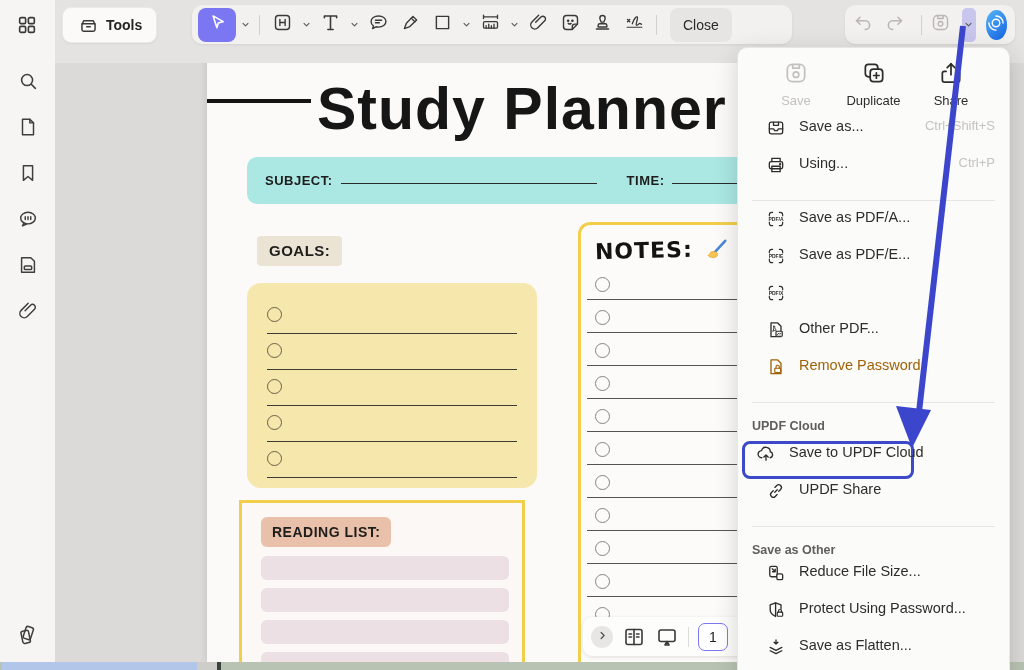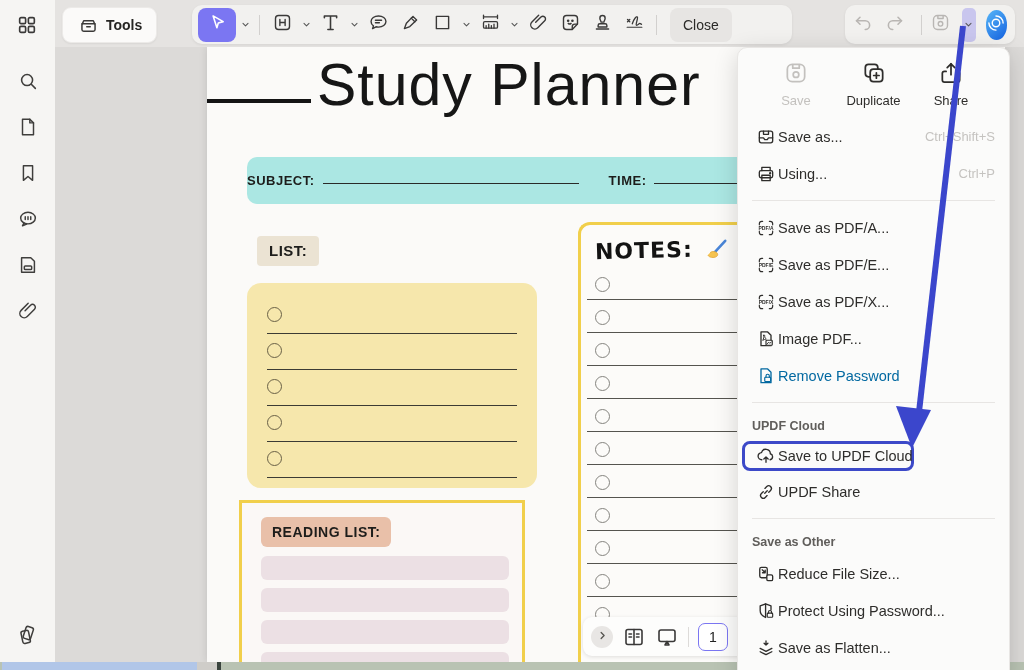--- a/index.html
+++ b/index.html
@@ -1,21 +1,21 @@
 <!DOCTYPE html>
 <html><head>
 <meta charset="utf-8">
 <style>
   * { margin:0; padding:0; box-sizing:border-box; }
   html,body { width:1024px; height:670px; }
   body { font-family:"Liberation Sans", sans-serif; background:#dcdad8; overflow:hidden; position:relative; }
   #app { position:absolute; inset:0; width:1024px; height:670px; overflow:hidden; }
 
   
-  .topbar { position:absolute; left:0; top:0; width:1024px; height:47px; background:#e5e3e1; z-index:30; }
+  .topbar { position:absolute; left:0; top:0; width:1024px; height:63px; background:#e5e3e1; z-index:30; }
   .tools-btn { position:absolute; left:62px; top:7px; height:36px; padding:0 14px; background:#fbfaf9; border:1px solid #eceae8; border-radius:9px; display:flex; align-items:center; gap:7px; box-shadow:0 1px 2px rgba(0,0,0,.06); cursor:pointer; }
   .tools-btn span.lbl { font-weight:700; font-size:14px; color:#262523; }
   .tb-group { position:absolute; top:5px; height:39px; background:#f2f1ef; border-radius:10px; display:flex; align-items:center; box-shadow:0 1px 3px rgba(0,0,0,.07); }
   .tb-center { left:192px; width:600px; padding:0 6px; gap:2px; }
   .tb-right { left:845px; width:170px; padding:0 8px; gap:10px; justify-content:space-between; }
   .tb-btn { width:30px; height:30px; border-radius:8px; display:flex; align-items:center; justify-content:center; color:#3a3938; }
   .tb-btn svg { width:21px; height:21px; }
   .tb-btn.sel { background:#7b76f2; color:#ffffff; width:38px; height:34px; }
   .tb-chev { width:14px; height:30px; display:flex; align-items:center; justify-content:center; color:#555; }
   .tb-chev svg { width:11px; height:11px; }
@@ -32,21 +32,21 @@
   .sb-icons { position:absolute; left:0; top:70px; width:55px; display:flex; flex-direction:column; align-items:center; gap:24px; }
   .sb-ic { width:22px; height:22px; color:#3f3e3c; cursor:pointer; }
   .sb-ic svg, .sb-grid svg { width:100%; height:100%; }
   .sb-bottom { position:absolute; left:16px; bottom:16px; width:23px; height:23px; color:#3f3e3c; cursor:pointer; }
   .sb-bottom svg { width:100%; height:100%; }
 
   
   .canvas { position:absolute; left:55px; top:47px; width:969px; height:615px; background:#dcdad8; z-index:1; }
   .page { position:absolute; left:207px; top:47px; width:798px; height:615px; background:#fbfaf8; z-index:2; box-shadow:0 0 8px rgba(0,0,0,.12); overflow:hidden; }
   .title-line { position:absolute; left:0; top:52px; width:104px; height:4px; background:#141414; }
-  .doc-title { position:absolute; left:110px; top:4px; font-size:59px; font-weight:400; letter-spacing:1px; color:#161616; white-space:nowrap; }
+  .doc-title { position:absolute; left:110px; top:28px; font-size:59px; font-weight:700; letter-spacing:1px; color:#161616; white-space:nowrap; }
   .subject-banner { position:absolute; left:40px; top:110px; width:540px; height:47px; background:#abe7e3; border-radius:10px; display:flex; align-items:center; }
   .doc-lbl { font-weight:700; font-size:13px; letter-spacing:.5px; color:#1d1d1b; }
   .sb-line { height:0; border-bottom:1.6px solid #2a2a28; }
   .goals-label { position:absolute; left:50px; top:189px; padding:6px 12px; background:#ebe3d3; border-radius:4px; }
   .goals-label .doc-lbl { font-size:15px; }
   .goals-card { position:absolute; left:40px; top:236px; width:290px; height:205px; background:#f6e7ac; border-radius:14px; padding:24px 20px 0 20px; }
   .gl-row { height:36px; position:relative; }
   .gl-row .circ { position:absolute; left:0; top:0; width:15px; height:15px; border:1.4px solid #6a6147; border-radius:50%; }
   .gl-row .ln { position:absolute; left:0; right:0; top:26px; border-bottom:1.5px solid #3c3b34; }
   .reading-box { position:absolute; left:32px; top:453px; width:286px; height:230px; background:#fbf8f6; border:3px solid #f1cf4b; }
@@ -71,30 +71,30 @@
   .page-num { width:30px; height:28px; border:1.6px solid #7b76f2; border-radius:7px; background:#fff; text-align:center; font-size:14px; color:#222; font-family:"Liberation Sans",sans-serif; }
 
   
   .menu { position:absolute; left:737px; top:47px; width:273px; height:640px; background:#fbfbfa; border:1px solid #e8e6e4; border-radius:10px; box-shadow:0 6px 24px rgba(0,0,0,.16); z-index:40; padding-top:12px; }
   .quick-row { display:flex; justify-content:space-between; padding:0 22px 10px 22px; }
   .quick { width:72px; display:flex; flex-direction:column; align-items:center; gap:7px; cursor:pointer; color:#2e2d2b; }
   .quick .qic { width:26px; height:26px; }
   .quick .qic svg { width:100%; height:100%; }
   .quick .qlbl { font-size:13px;text-align:center; }
   .quick.disabled { color:#c3c1be; cursor:default; }
-  .m-item { height:37px; display:flex; align-items:center; padding:0 14px 0 18px; gap:2px; color:#2e2d2b; cursor:pointer; }
+  .m-item { height:37px; display:flex; align-items:flex-start; padding:0 14px 0 28px; gap:13px; color:#2e2d2b; cursor:pointer; }
   .m-item .mic { width:20px; height:20px; flex:0 0 20px; }
   .m-item .mic svg { width:100%; height:100%; }
   .m-item .mlbl { font-size:14.5px; flex:1; white-space:nowrap; }
   .m-item .msc { font-size:13px; color:#c5c3c0; }
-  .m-item.disabled { color:#0369a1; cursor:default; }
+  .m-item.disabled { color:#a16207; cursor:default; }
   .m-div { height:1px; background:#e7e5e3; margin:8px 14px; }
   .m-sec { font-size:12.5px; font-weight:700; color:#605e5b; padding:8px 14px 6px 14px; }
   .m-hl { margin:2px 0 2px 4px; width:172px; border:3px solid #3c49c8; border-radius:8px; }
-  .m-hl .m-item { height:24px; padding-left:11px; }
+  .m-hl .m-item { height:32px; padding-left:11px; }
 
   
   .strip { position:absolute; left:0; top:662px; width:1024px; height:8px; z-index:5; background:#b9c3b3; }
   .strip .blue { position:absolute; left:2px; top:0; width:195px; height:8px; background:#b1c6e8; }
   .strip .gray { position:absolute; left:197px; top:0; width:20px; height:8px; background:#cfcdc9; }
   .strip .dark { position:absolute; left:217px; top:0; width:4px; height:8px; background:#3a443e; }
 
   
   .arrow-overlay { position:absolute; inset:0; z-index:50; pointer-events:none; }
 </style>
@@ -103,28 +103,28 @@
 
 <div id="app">
 
   <div class="canvas"></div>
 
   <div class="page">
     <div class="title-line"></div>
     <div class="doc-title">Study Planner</div>
 
     <div class="subject-banner">
-      <span class="doc-lbl" style="">SUBJECT:</span>
+      <span class="doc-lbl" style="margin-left:18px">SUBJECT:</span>
       <span class="sb-line" style="width:256px; margin:6px 0 0 8px"></span>
       <span class="doc-lbl" style="margin-left:30px">TIME:</span>
       <span class="sb-line" style="width:110px; margin:6px 0 0 8px"></span>
     </div>
 
     <div class="goals-label">
-      <span class="doc-lbl">LIST:</span>
+      <span class="doc-lbl">GOALS:</span>
     </div>
     <div class="goals-card" id="goals-card">
         <div class="gl-row">
           <span class="circ"></span>
           <span class="ln"></span>
         </div>
         <div class="gl-row">
           <span class="circ"></span>
           <span class="ln"></span>
         </div>
@@ -296,30 +296,29 @@
               <path d="M8 4H7a3 3 0 0 0-3 3v1.2M16 4h1a3 3 0 0 1 3 3v1.2M8 20H7a3 3 0 0 1-3-3v-1.2M16 20h1a3 3 0 0 0 3-3v-1.2"></path>
               <text x="12" y="14.6" font-size="6" font-weight="bold" text-anchor="middle" fill="currentColor" stroke="none" font-family="Liberation Sans, sans-serif">PDF/E</text>
             </svg></span>
           <span class="mlbl">Save as PDF/E...</span>
         </div>
         <div class="m-item">
           <span class="mic"><svg viewBox="0 0 24 24" fill="none" stroke="currentColor" stroke-linecap="round" stroke-linejoin="round" stroke-width="1.4">
               <path d="M8 4H7a3 3 0 0 0-3 3v1.2M16 4h1a3 3 0 0 1 3 3v1.2M8 20H7a3 3 0 0 1-3-3v-1.2M16 20h1a3 3 0 0 0 3-3v-1.2"></path>
               <text x="12" y="14.6" font-size="6" font-weight="bold" text-anchor="middle" fill="currentColor" stroke="none" font-family="Liberation Sans, sans-serif">PDF/X</text>
             </svg></span>
-          <span class="mlbl">Save as PDF/X...</span>
         </div>
         <div class="m-item">
           <span class="mic"><svg viewBox="0 0 24 24" fill="none" stroke="currentColor" stroke-linecap="round" stroke-linejoin="round" stroke-width="1.6">
               <path d="M6 3.5h8l4 4V20H6z"></path>
               <path d="M9 7.5c.7 2.2.3 4-.7 5.8M9 7.5h1.5c-.2 2 .4 3.5 1.8 4.5-1.5.4-2.8.8-3.8 1.3" stroke-width="1.1"></path>
               <rect x="12" y="13.5" width="7.5" height="6" rx="1" fill="#fbfbfa" stroke-width="1.4"></rect>
               <path d="M13.2 18.2l2-2.4 1.4 1.4 1.6-1.6" stroke-width="1.1"></path>
             </svg></span>
-          <span class="mlbl">Image PDF...</span>
+          <span class="mlbl">Other PDF...</span>
         </div>
         <div class="m-item disabled">
           <span class="mic"><svg viewBox="0 0 24 24" fill="none" stroke="currentColor" stroke-linecap="round" stroke-linejoin="round" stroke-width="1.6">
               <path d="M6 3.5h8l4 4V20H6z"></path>
               <rect x="10.5" y="13.5" width="7" height="5.2" rx="1" fill="#fbfbfa" stroke-width="1.4"></rect>
               <path d="M12 13.5v-1.6a2 2 0 0 1 4 0v1.6" stroke-width="1.4"></path>
             </svg></span>
           <span class="mlbl">Remove Password</span>
         </div>
         <div class="m-div"></div>

